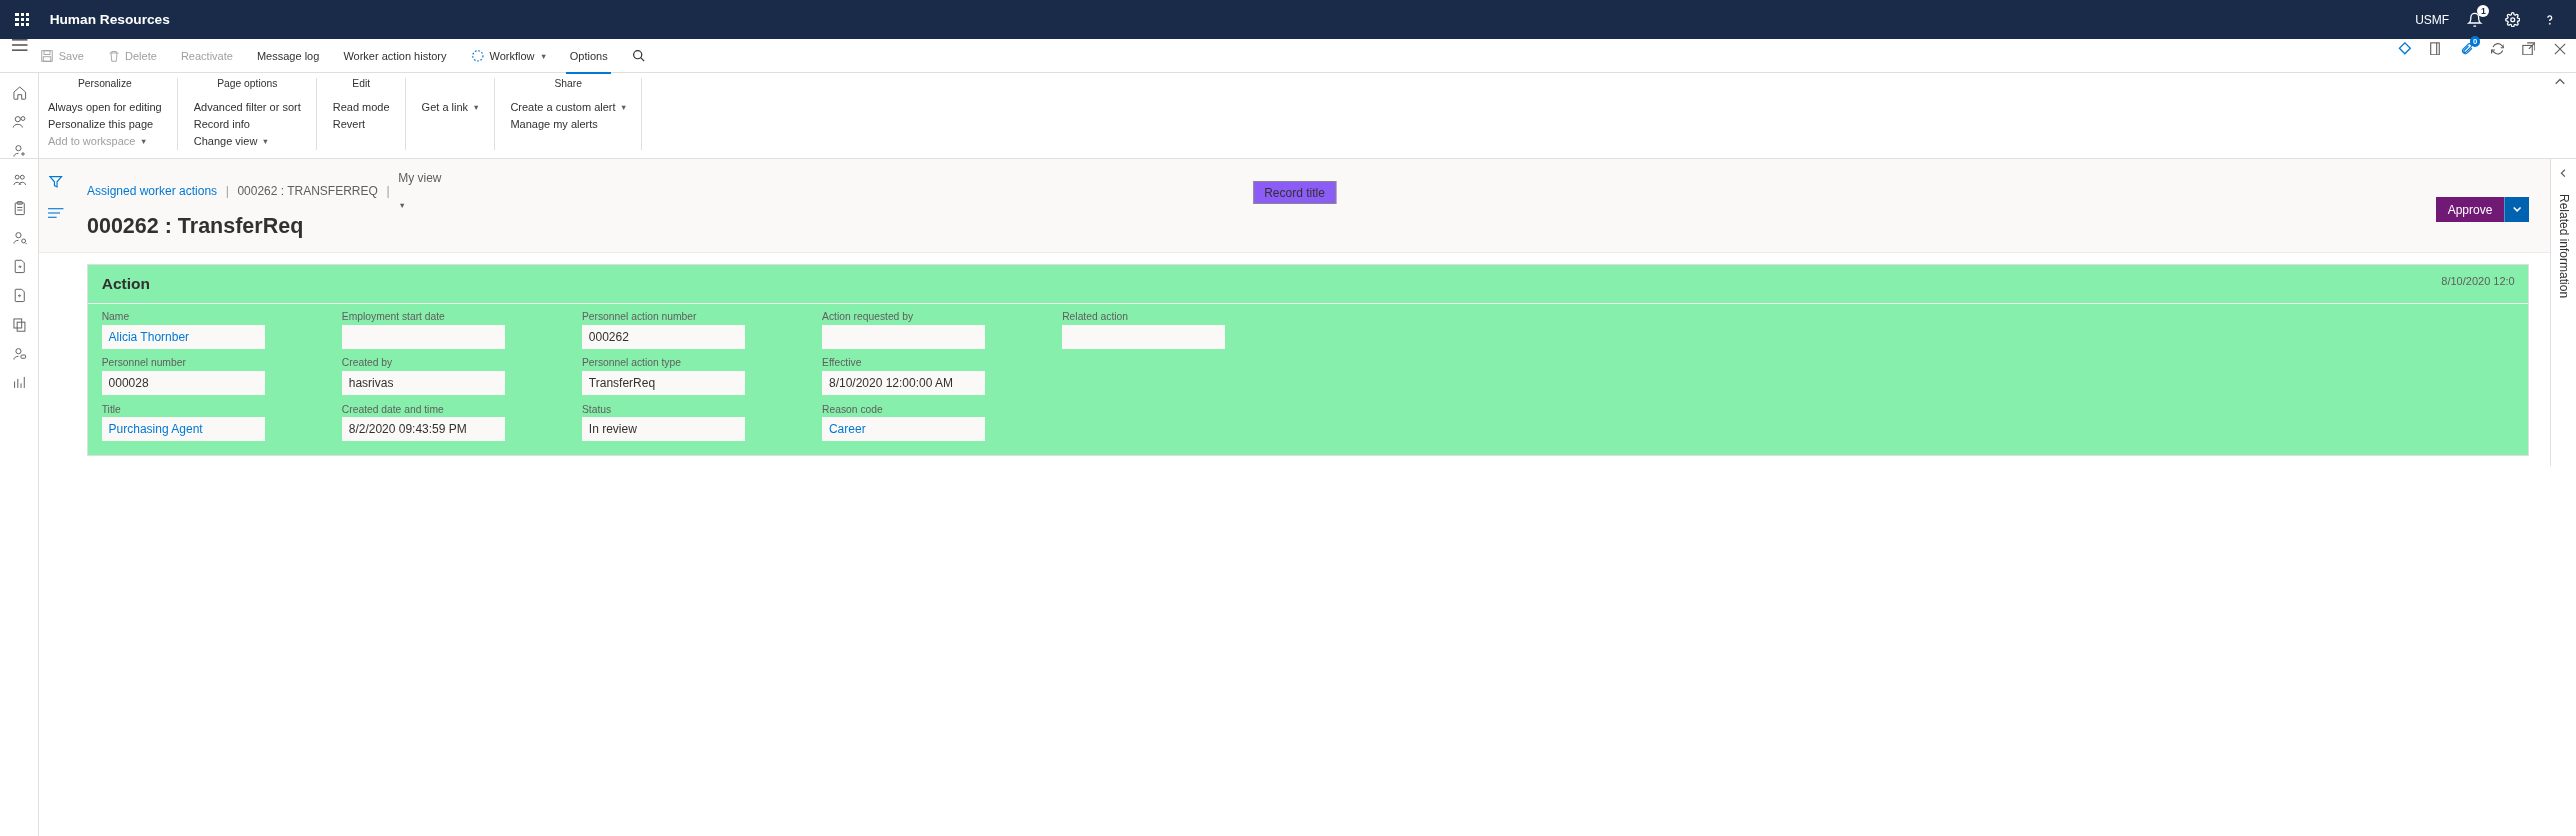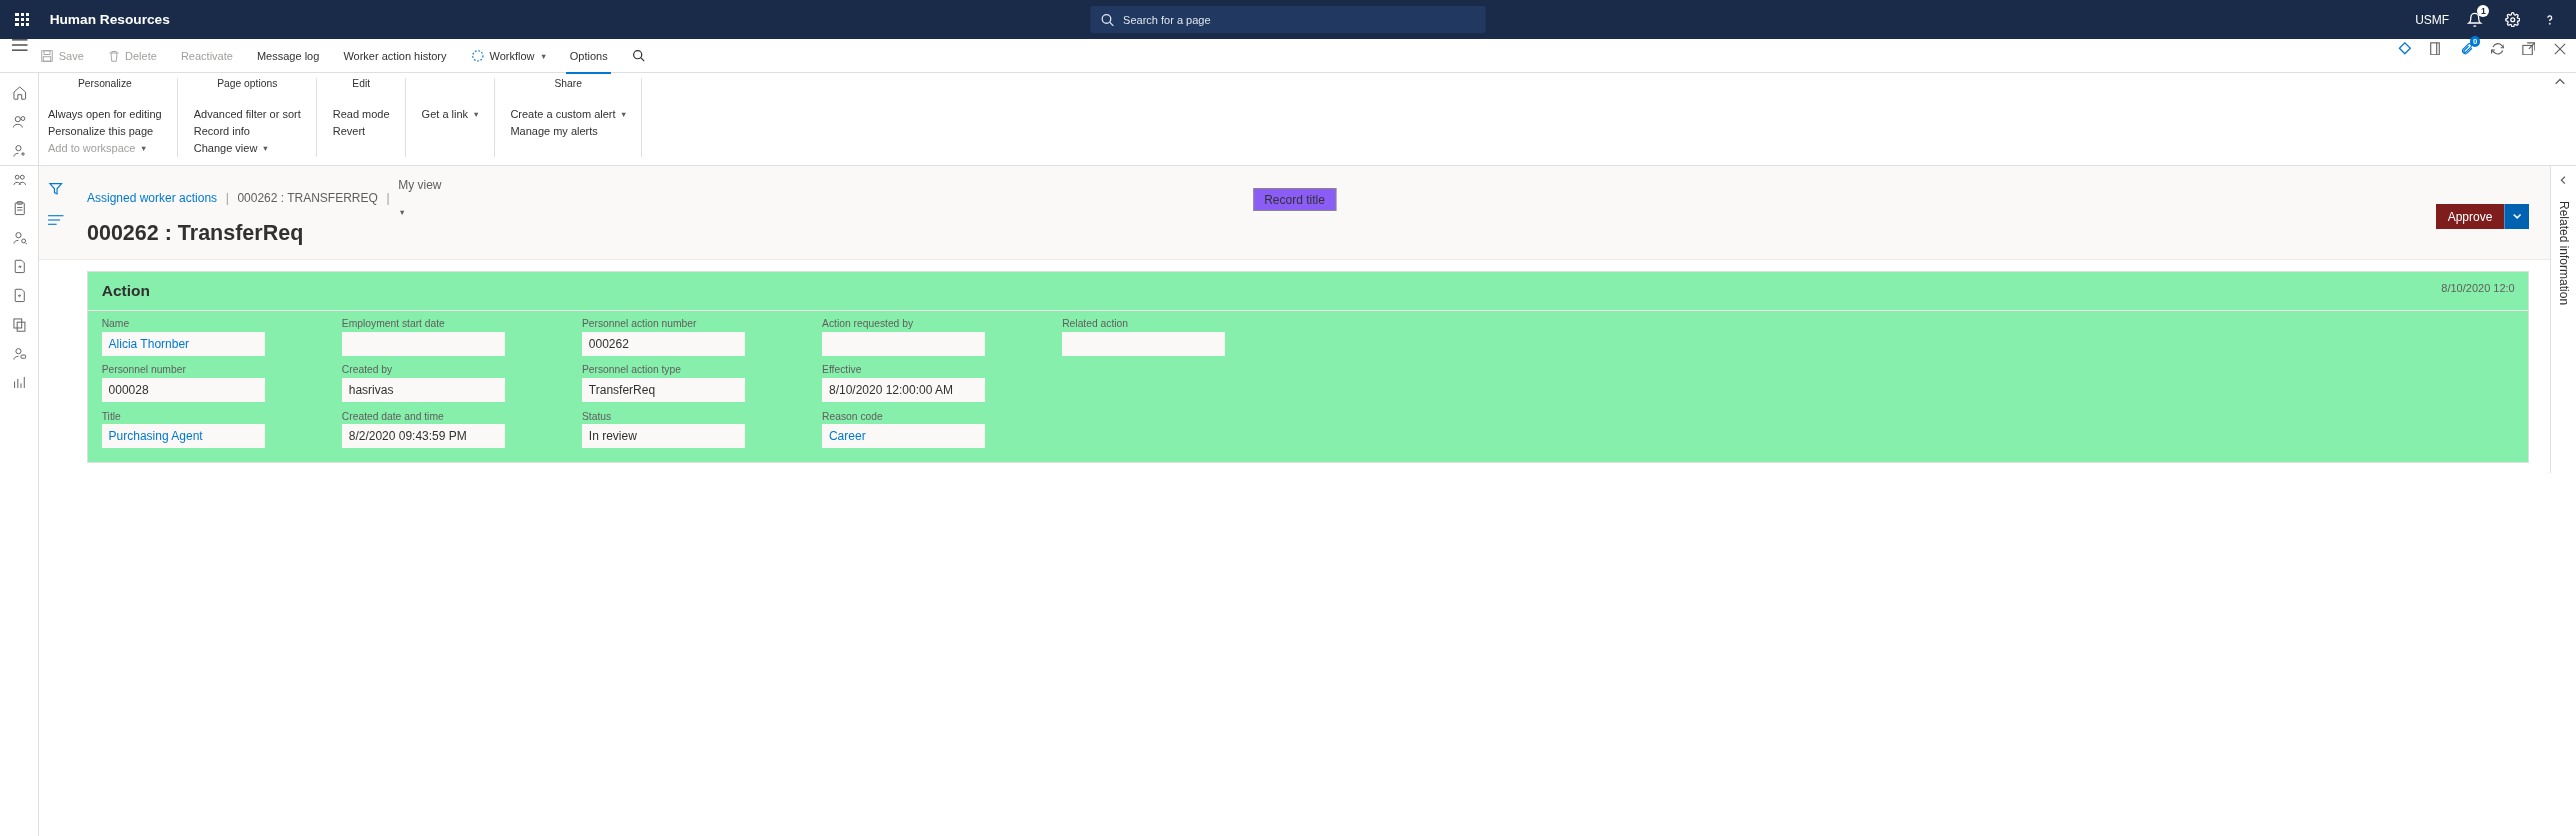--- a/index.html
+++ b/index.html
@@ -112,21 +112,21 @@
       position: relative;
     }
     .chev-up { position:absolute; right:10.3px; top:3.4px; cursor:pointer; color:#605e5c; }
     .ribbon-group {
       border-right: 0.9px solid #e1dfdd;
       padding: 0 15.5px;
       display:flex; flex-direction:column;
     }
     .ribbon-group:first-child { padding-left: 0; }
     .ribbon-group:last-child { border-right:none; }
-    .ribbon-group-title { font-size:10.3px; color:#323130; text-align:center; font-weight:400; margin-bottom:16px; }
+    .ribbon-group-title { font-size:10.3px; color:#323130; text-align:center; font-weight:400; margin-bottom:9px; }
     .ribbon-link { font-size:11px; color:#323130; padding:2.6px 0; cursor:pointer; display:flex; align-items:center; gap:4.3px; }
     .ribbon-link.disabled { color:#a19f9d; }
 
     
     .left-rail {
       position: absolute;
       left: 0;
       top: 73px;
       width: 39px;
       bottom: 0;
@@ -177,21 +177,21 @@
       position:absolute; left:50%; top:22px; transform:translateX(-50%);
       border:0.9px solid #8a8886; padding:3.4px 10.3px; font-size:12px;
       background:#8b5cf6;
     }
     .approve-wrap {
       position:absolute; right:20.6px; top:38px;
       display:flex; flex-direction:column; align-items:flex-end;
     }
     .approve-btn-row { display:flex; }
     .approve-btn {
-      background:#7f1d1d; color:#fff; border:none;
+      background:#701a75; color:#fff; border:none;
       padding:5.2px 12px; font-size:12px; cursor:pointer;
     }
     .approve-chev {
       background:#0063b1; color:#fff; border:none;
       padding:5.2px 6.9px; cursor:pointer; border-left:0.9px solid rgba(255,255,255,0.3);
       display:flex; align-items:center;
     }
     .dropdown {
       border:0.9px solid #c8c6c4;
       background:#fff;
@@ -265,27 +265,20 @@
       <span></span>
       <span></span>
       <span></span>
       <span></span>
       <span></span>
       <span></span>
       <span></span>
   </div>
   <div class="app-title">Human Resources</div>
 
-  <div class="search-box">
-    <svg viewBox="0 0 16 16" fill="none" stroke="currentColor" stroke-width="1.5">
-        <circle cx="7" cy="7" r="5"></circle>
-        <line x1="11" y1="11" x2="15" y2="15"></line>
-      </svg>
-    <span>Search for a page</span>
-  </div>
 
   <div class="top-right">
     <span class="company">USMF</span>
     <div class="icon-btn">
       <svg width="15.5" height="15.5" viewBox="0 0 24 24" fill="none" stroke="#fff" stroke-width="2">
           <path d="M18 8a6 6 0 0 0-12 0c0 7-3 9-3 9h18s-3-2-3-9"></path>
           <path d="M13.73 21a2 2 0 0 1-3.46 0"></path>
         </svg>
       <span class="badge">1</span>
     </div>

